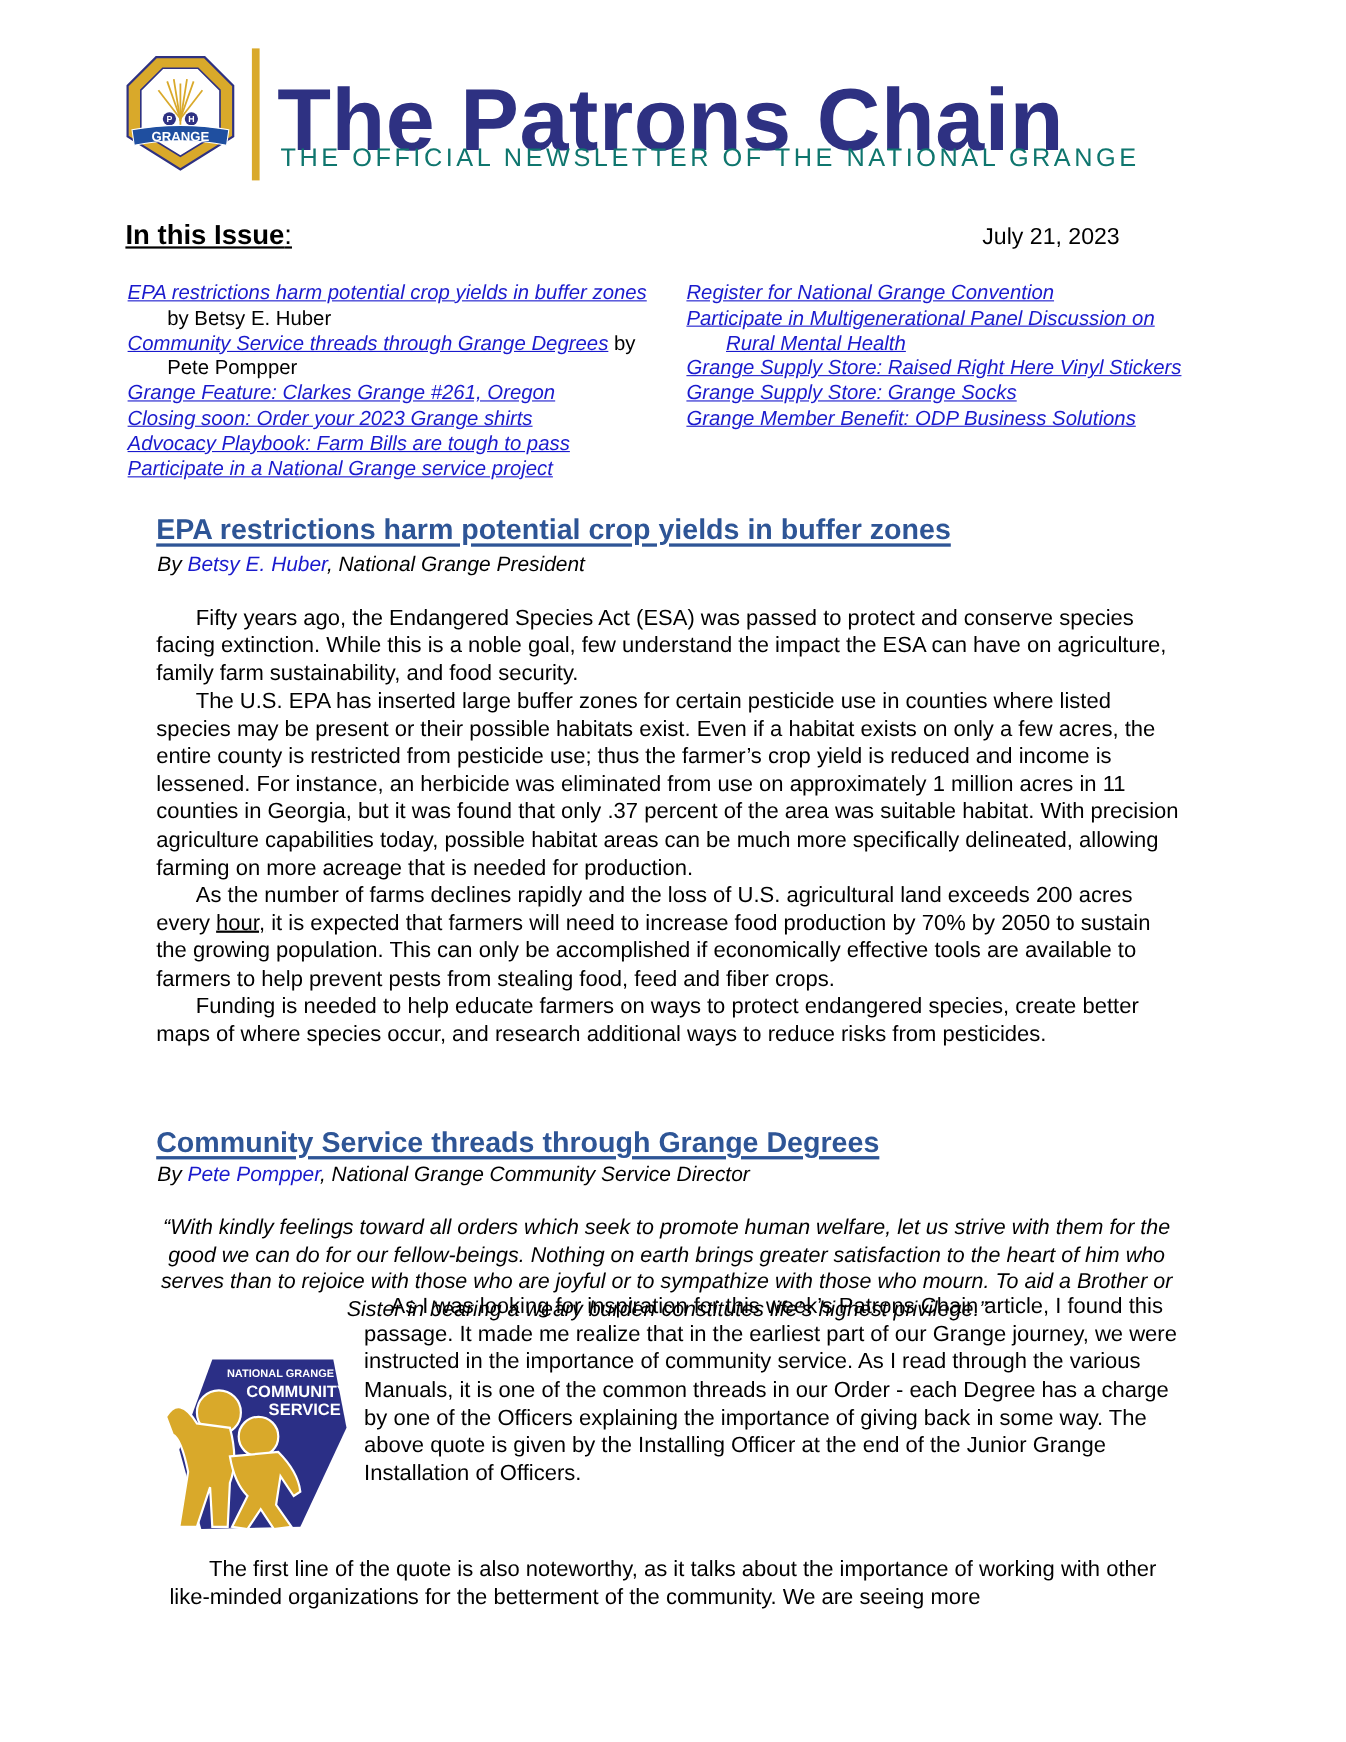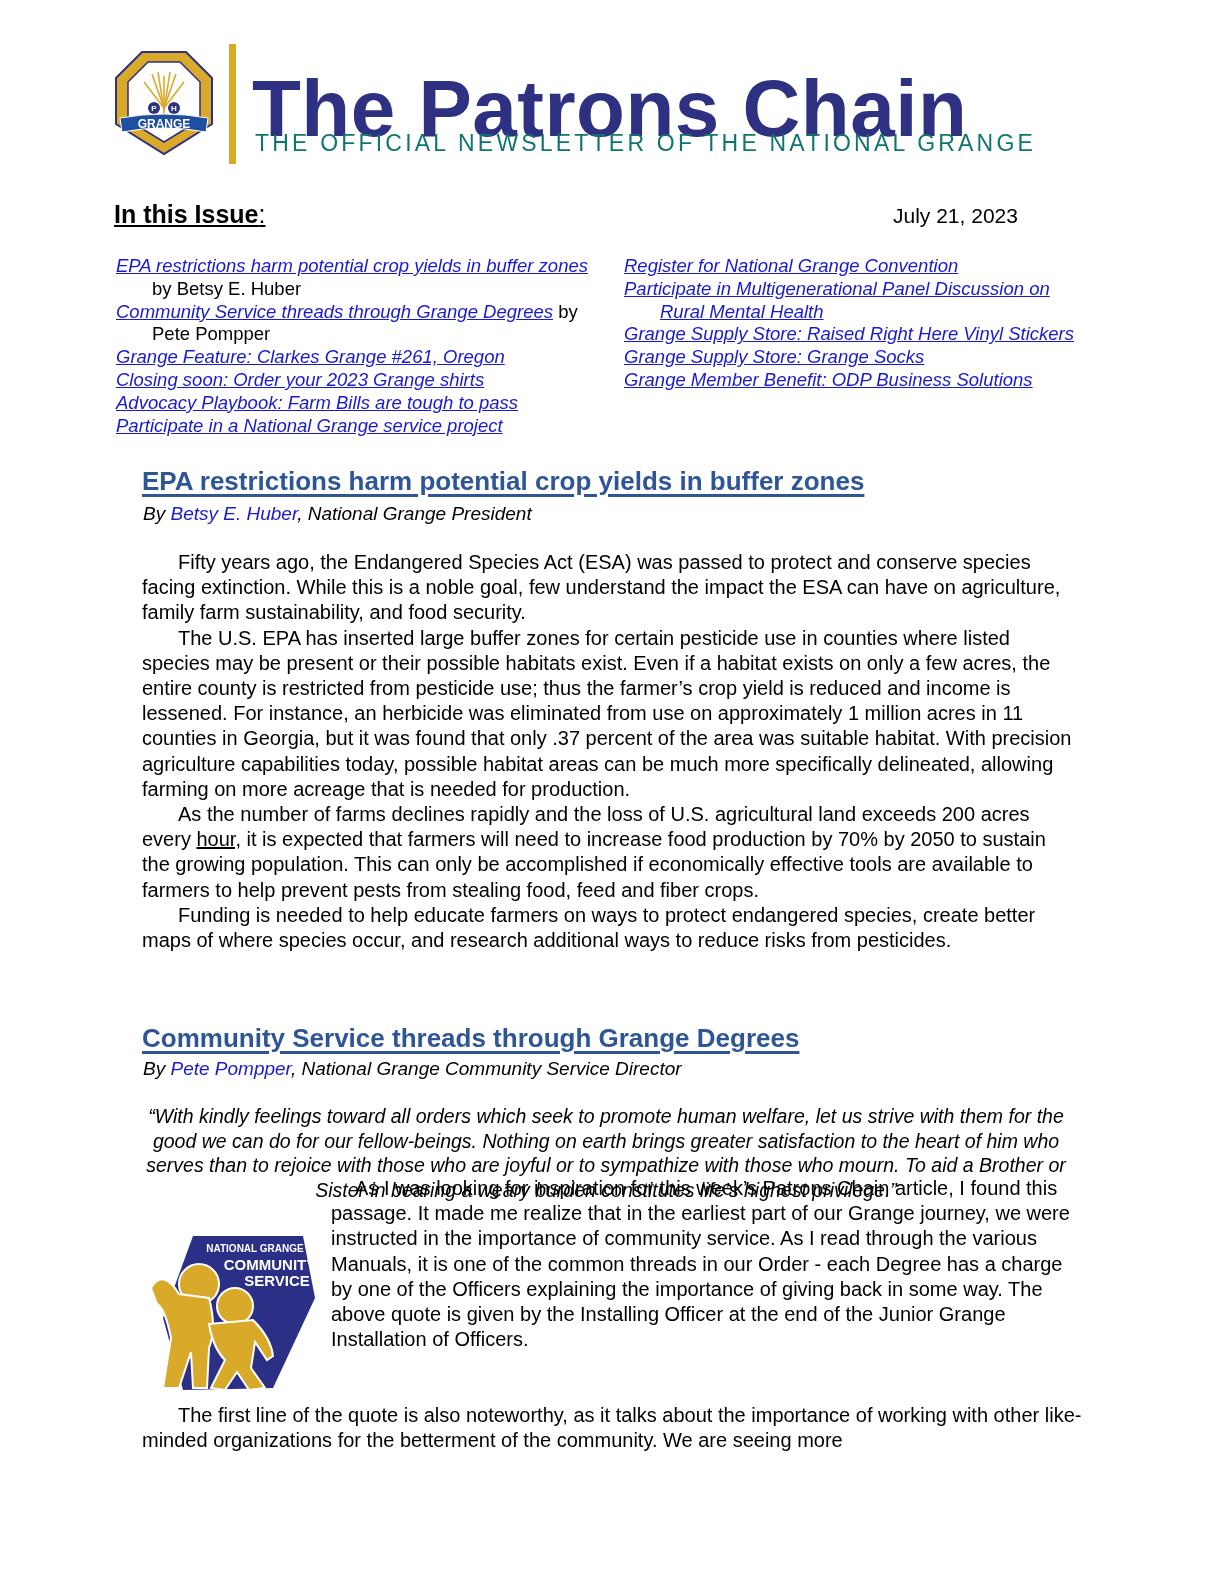--- a/index.html
+++ b/index.html
@@ -39,21 +39,21 @@
   .body-text p { margin: 0; text-indent: 36px; }
   .u-plain { text-decoration: underline; margin-top: 16px; }
 
   .quote { position: absolute; left: 142px; width: 928px; text-align: center; font-size: 19.5px;
            line-height: 24.5px; font-style: italic; }
 
   .cs-logo { position: absolute; left: 143px; top: 1228px; width: 175px; height: 170px; }
   .wrap-text { position: absolute; left: 331px; width: 745px; font-size: 20px; line-height: 25.2px; }
   .wrap-text p { margin: 0; text-indent: 24px; }
   .tail-text { position: absolute; left: 142px; width: 940px; font-size: 20px; line-height: 25.2px; }
-  .tail-text p { margin: 0; text-indent: 36px; }
+  .tail-text p { margin: 12px; text-indent: 36px; }
 </style>
 </head>
 <body>
 
 <div class="masthead">
   <svg class="logo" viewBox="0 0 104 110">
     <polygon points="30,4 74,4 100,30 100,76 52,106 4,76 4,30" fill="#d9a92a" stroke="#2e3182" stroke-width="2"></polygon>
     <polygon points="36,14 68,14 88,34 88,72 52,94 16,72 16,34" fill="#ffffff" stroke="#2e3182" stroke-width="1.5"></polygon>
     <g stroke="#d9a92a" stroke-width="1.6" fill="none">
       <path d="M52,66 L52,28"></path>

